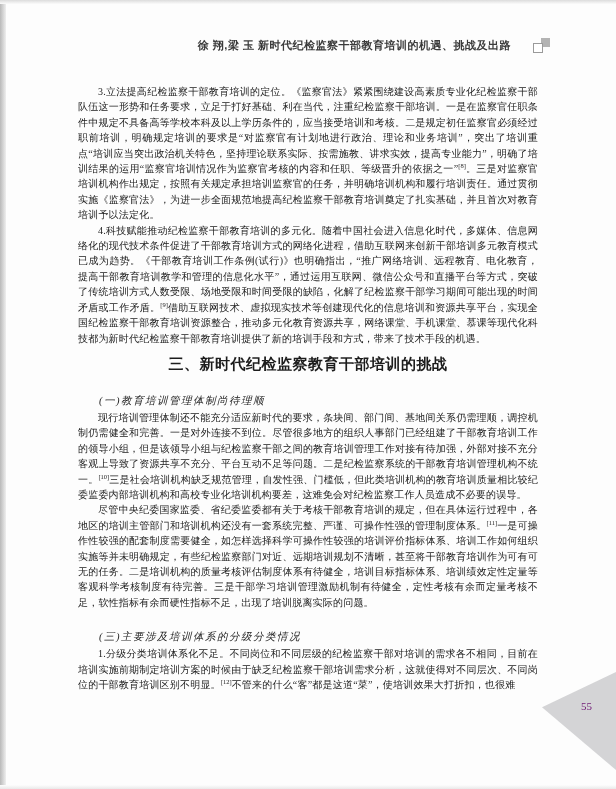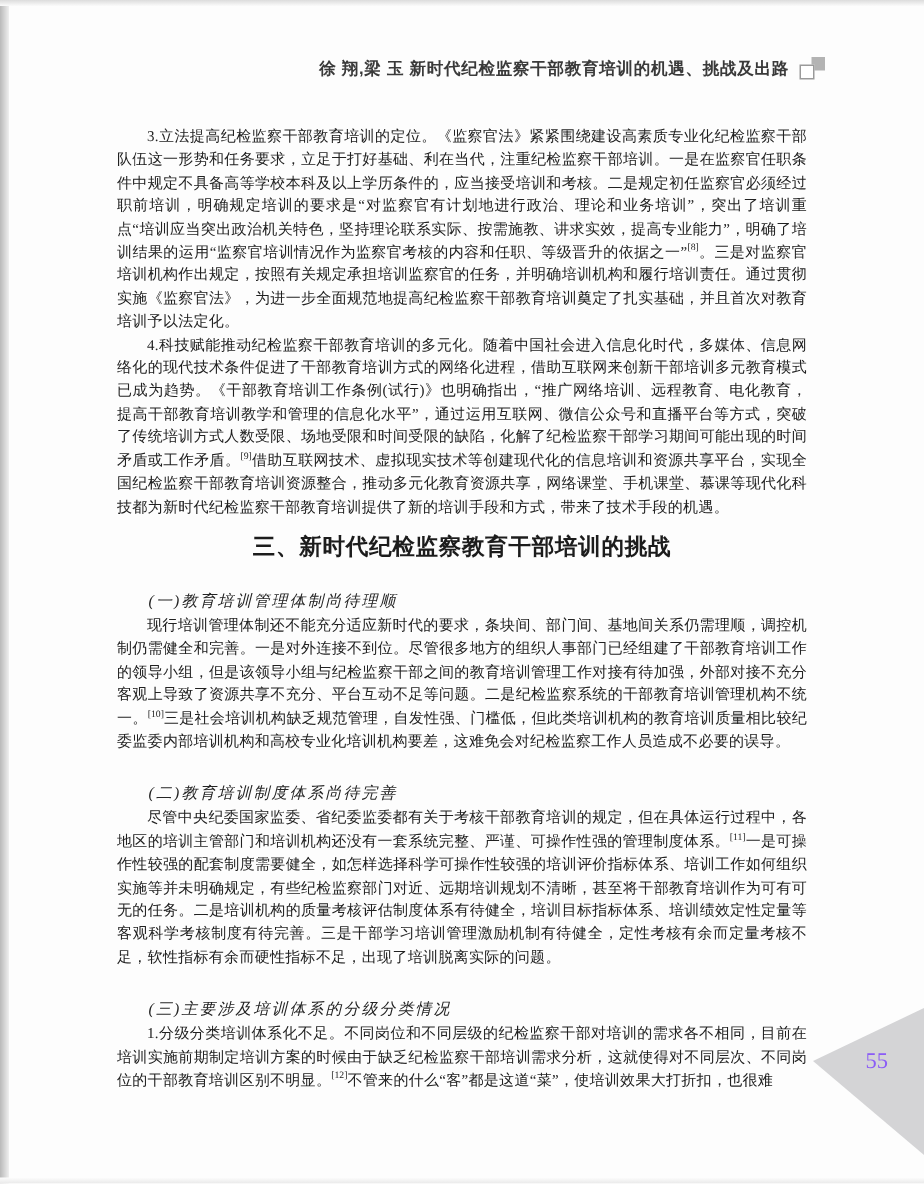--- a/index.html
+++ b/index.html
@@ -10,21 +10,21 @@
   }
   .edge-left{position:absolute;left:0;top:0;width:6px;height:789px;
     background:linear-gradient(to right,#b9b9b9,#efefef);}
   .edge-top{position:absolute;left:0;top:0;width:616px;height:4px;
     background:linear-gradient(to bottom,#dcdcdc,#fbfbfb);}
   .edge-bottom{position:absolute;left:0;bottom:0;width:616px;height:4px;
     background:linear-gradient(to top,#e9e9e9,#fdfdfd);}
 
   .running-header{
     position:absolute;top:38px;right:66px;
-    display:flex;align-items:center;gap:7px;
+    display:flex;align-items:center;gap:22px;
     font-family:"Liberation Sans","DejaVu Sans",sans-serif;
   }
   .running-header .htext{
     font-size:11px;font-weight:bold;color:#3a3a3a;letter-spacing:.5px;white-space:nowrap;
   }
   .header-mark{position:relative;width:17px;height:15px;flex:0 0 auto;}
   .header-mark .sq-fill{position:absolute;right:0;top:0;width:9px;height:9px;background:#b3b3b3;}
   .header-mark .sq-outline{position:absolute;left:0;bottom:0;width:8px;height:8px;
     background:#fff;border:1px solid #9a9a9a;}
 
@@ -49,21 +49,21 @@
     text-indent:2em;letter-spacing:1.5px;color:#242424;
   }
 
   .page-tab{
     position:absolute;right:0;top:672px;width:74px;height:98px;
     background:#d4d4d6;
     clip-path:polygon(0 36%,100% 0,100% 100%);
   }
   .page-number{
     position:absolute;right:24px;top:700px;
-    font-size:15px;color:#8b5cf6;
+    font-size:11px;color:#701a75;
     font-family:"Liberation Serif","DejaVu Serif",serif;
   }
 </style>
 </head>
 <body>
 
 <div class="edge-left"></div>
 <div class="edge-top"></div>
 <div class="edge-bottom"></div>
 
@@ -74,20 +74,19 @@
     <span class="sq-outline"></span>
   </span>
 </div>
 
 <div class="article">
     <p>3.立法提高纪检监察干部教育培训的定位。《监察官法》紧紧围绕建设高素质专业化纪检监察干部队伍这一形势和任务要求，立足于打好基础、利在当代，注重纪检监察干部培训。一是在监察官任职条件中规定不具备高等学校本科及以上学历条件的，应当接受培训和考核。二是规定初任监察官必须经过职前培训，明确规定培训的要求是“对监察官有计划地进行政治、理论和业务培训”，突出了培训重点“培训应当突出政治机关特色，坚持理论联系实际、按需施教、讲求实效，提高专业能力”，明确了培训结果的运用“监察官培训情况作为监察官考核的内容和任职、等级晋升的依据之一”<sup>[8]</sup>。三是对监察官培训机构作出规定，按照有关规定承担培训监察官的任务，并明确培训机构和履行培训责任。通过贯彻实施《监察官法》，为进一步全面规范地提高纪检监察干部教育培训奠定了扎实基础，并且首次对教育培训予以法定化。</p>
     <p>4.科技赋能推动纪检监察干部教育培训的多元化。随着中国社会进入信息化时代，多媒体、信息网络化的现代技术条件促进了干部教育培训方式的网络化进程，借助互联网来创新干部培训多元教育模式已成为趋势。《干部教育培训工作条例(试行)》也明确指出，“推广网络培训、远程教育、电化教育，提高干部教育培训教学和管理的信息化水平”，通过运用互联网、微信公众号和直播平台等方式，突破了传统培训方式人数受限、场地受限和时间受限的缺陷，化解了纪检监察干部学习期间可能出现的时间矛盾或工作矛盾。<sup>[9]</sup>借助互联网技术、虚拟现实技术等创建现代化的信息培训和资源共享平台，实现全国纪检监察干部教育培训资源整合，推动多元化教育资源共享，网络课堂、手机课堂、慕课等现代化科技都为新时代纪检监察干部教育培训提供了新的培训手段和方式，带来了技术手段的机遇。</p>
     <h2>三、新时代纪检监察教育干部培训的挑战</h2>
     <h3>(一)教育培训管理体制尚待理顺</h3>
     <p>现行培训管理体制还不能充分适应新时代的要求，条块间、部门间、基地间关系仍需理顺，调控机制仍需健全和完善。一是对外连接不到位。尽管很多地方的组织人事部门已经组建了干部教育培训工作的领导小组，但是该领导小组与纪检监察干部之间的教育培训管理工作对接有待加强，外部对接不充分客观上导致了资源共享不充分、平台互动不足等问题。二是纪检监察系统的干部教育培训管理机构不统一。<sup>[10]</sup>三是社会培训机构缺乏规范管理，自发性强、门槛低，但此类培训机构的教育培训质量相比较纪委监委内部培训机构和高校专业化培训机构要差，这难免会对纪检监察工作人员造成不必要的误导。</p>
-    <h3>(二)教育培训制度体系尚待完善</h3>
     <p>尽管中央纪委国家监委、省纪委监委都有关于考核干部教育培训的规定，但在具体运行过程中，各地区的培训主管部门和培训机构还没有一套系统完整、严谨、可操作性强的管理制度体系。<sup>[11]</sup>一是可操作性较强的配套制度需要健全，如怎样选择科学可操作性较强的培训评价指标体系、培训工作如何组织实施等并未明确规定，有些纪检监察部门对近、远期培训规划不清晰，甚至将干部教育培训作为可有可无的任务。二是培训机构的质量考核评估制度体系有待健全，培训目标指标体系、培训绩效定性定量等客观科学考核制度有待完善。三是干部学习培训管理激励机制有待健全，定性考核有余而定量考核不足，软性指标有余而硬性指标不足，出现了培训脱离实际的问题。</p>
     <h3>(三)主要涉及培训体系的分级分类情况</h3>
     <p>1.分级分类培训体系化不足。不同岗位和不同层级的纪检监察干部对培训的需求各不相同，目前在培训实施前期制定培训方案的时候由于缺乏纪检监察干部培训需求分析，这就使得对不同层次、不同岗位的干部教育培训区别不明显。<sup>[12]</sup>不管来的什么“客”都是这道“菜”，使培训效果大打折扣，也很难</p>
   </div>
 
 <div class="page-tab"></div>
 <div class="page-number">55</div>
 
 </body></html>

